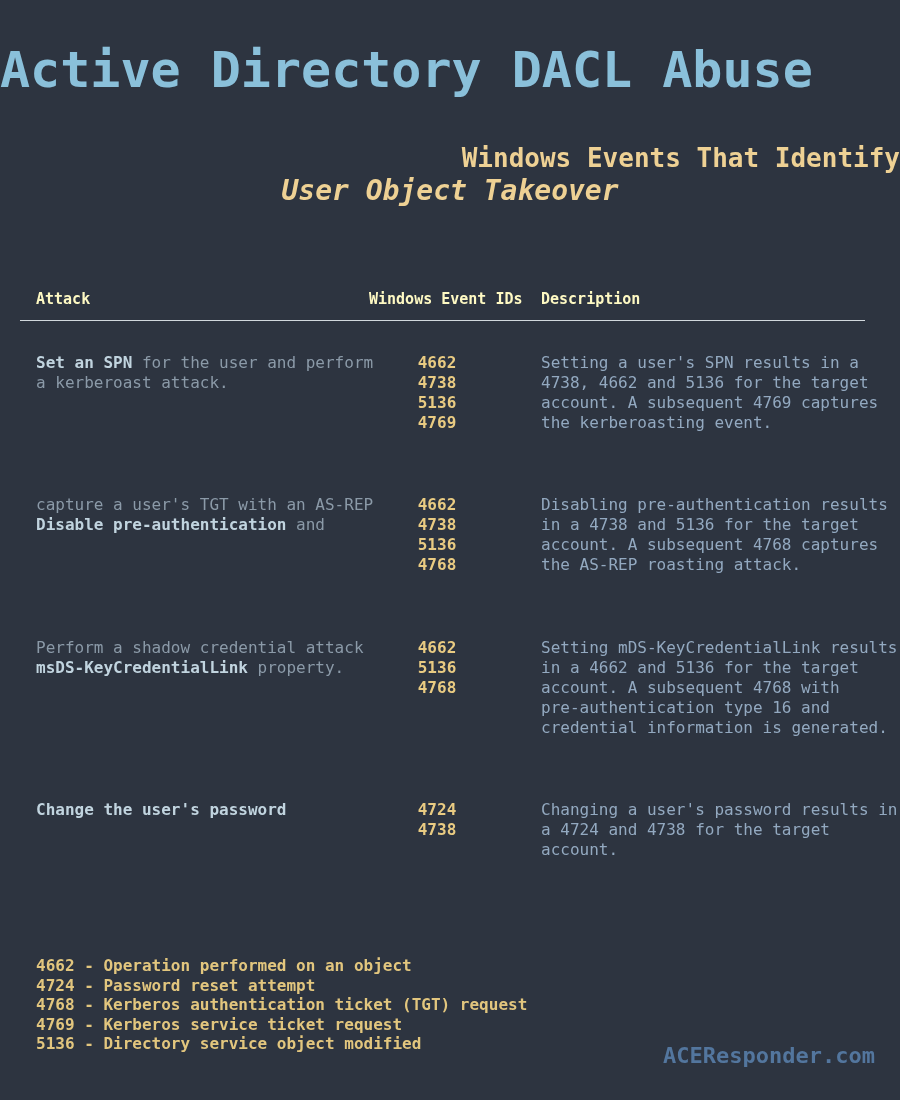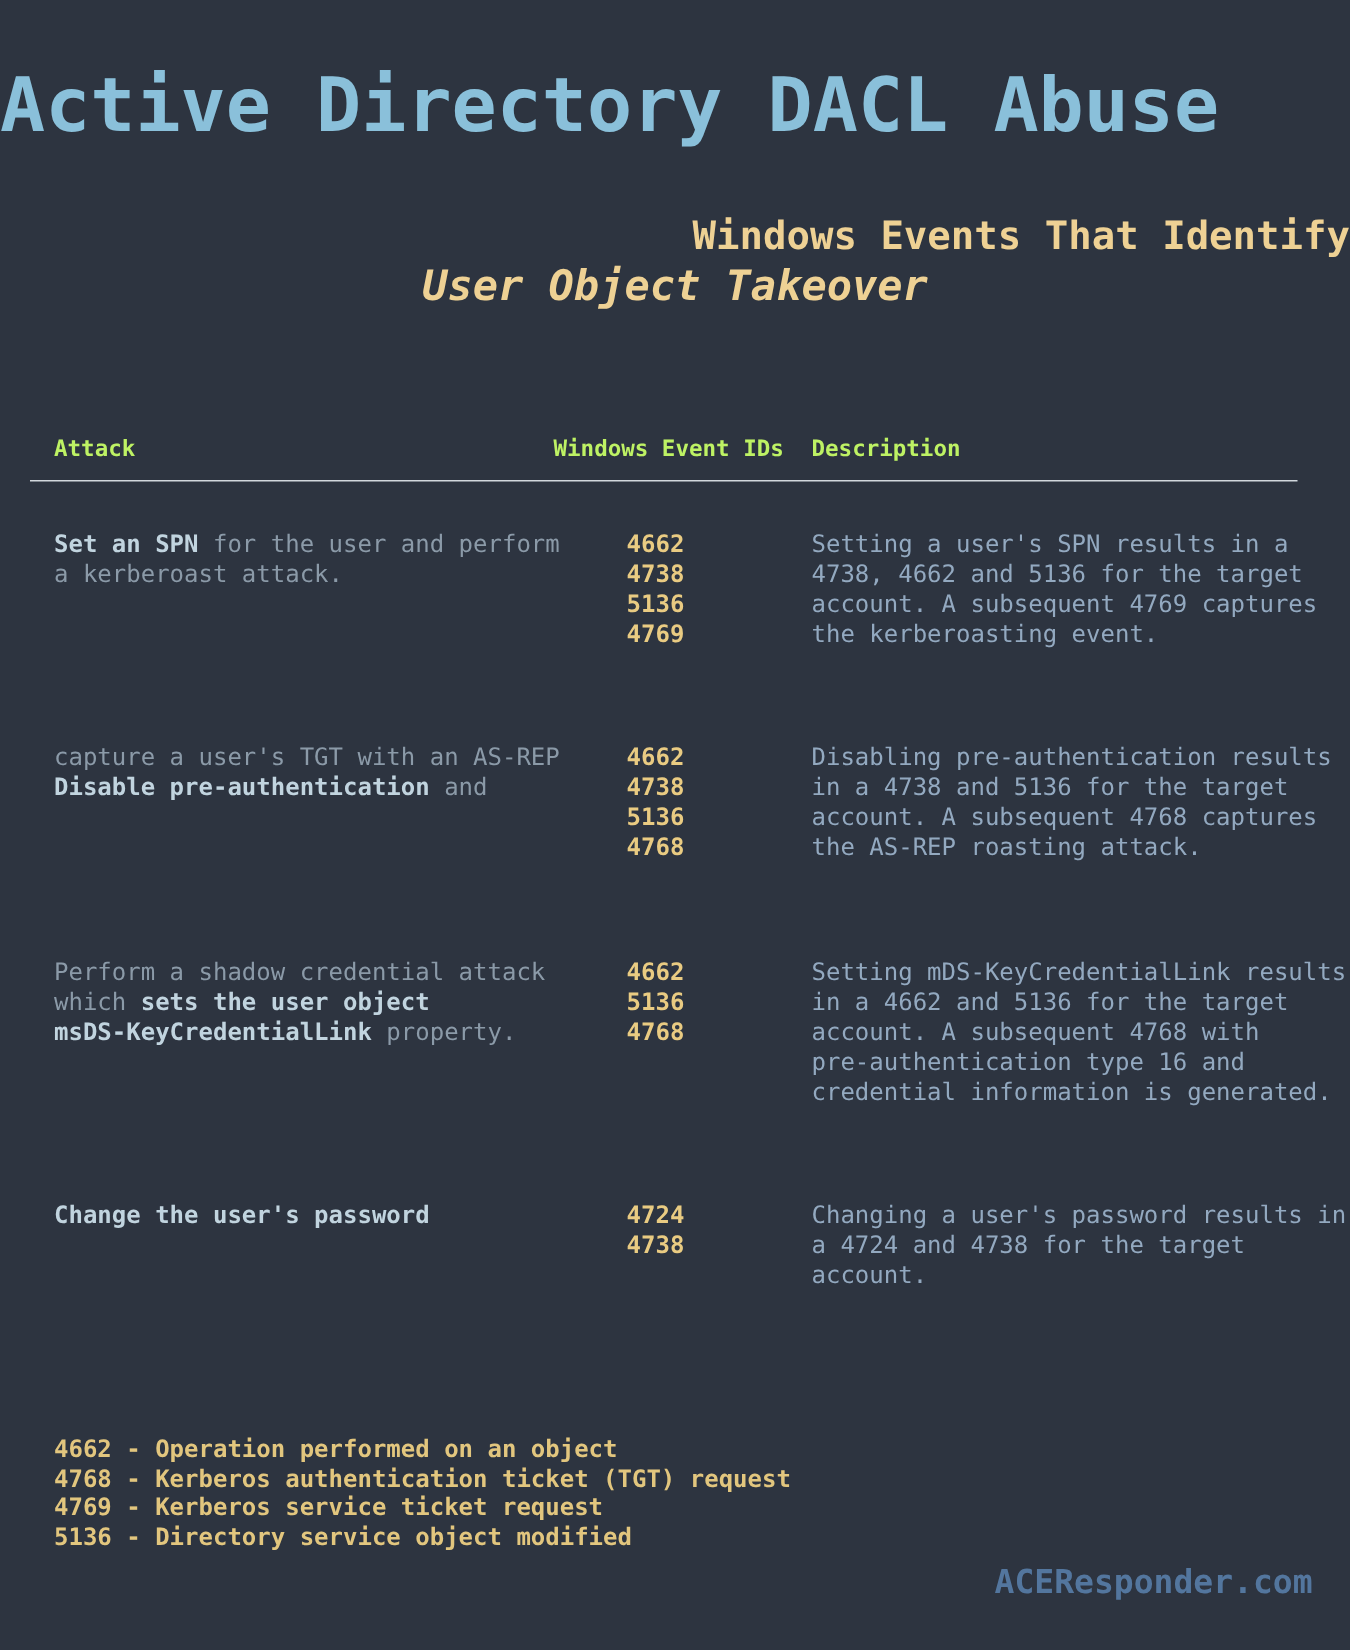--- a/index.html
+++ b/index.html
@@ -57,21 +57,21 @@
     left: 0;
     width: 100%;
     height: 20px;
   }
   .thead .th {
     position: absolute;
     top: 0;
     font-size: 15px;
     line-height: 20px;
     font-weight: bold;
-    color: #bef264;
+    color: #fef9c3;
     white-space: nowrap;
   }
   .th-attack { left: 36px; }
   .th-ids    { left: 369px; }
   .th-desc   { left: 541px; }
   .rule {
     position: absolute;
     top: 320px;
     left: 20px;
     width: 845px;
@@ -182,21 +182,20 @@
       <div>Disabling pre-authentication results</div>
       <div>in a 4738 and 5136 for the target</div>
       <div>account. A subsequent 4768 captures</div>
       <div>the AS-REP roasting attack.</div>
     </div>
   </div>
 
   <div class="row" style="top:638px">
     <div class="attack">
       <div class="line"><span>Perform a shadow credential attack</span></div>
-      <div class="line"><span>which </span><span class="b">sets the user object</span></div>
       <div class="line"><span class="b">msDS-KeyCredentialLink</span><span> property.</span></div>
     </div>
     <div class="ids">
       <div>4662</div>
       <div>5136</div>
       <div>4768</div>
     </div>
     <div class="desc">
       <div>Setting mDS-KeyCredentialLink results</div>
       <div>in a 4662 and 5136 for the target</div>
@@ -216,20 +215,21 @@
     </div>
     <div class="desc">
       <div>Changing a user's password results in</div>
       <div>a 4724 and 4738 for the target</div>
       <div>account.</div>
     </div>
   </div>
 
   <div class="legend">
     <div>4662 - Operation performed on an object</div>
+    <div>4724 - Password reset attempt</div>
     <div>4768 - Kerberos authentication ticket (TGT) request</div>
     <div>4769 - Kerberos service ticket request</div>
     <div>5136 - Directory service object modified</div>
   </div>
 
   <div class="footer">ACEResponder.com</div>
 
 </div>
 
 </body></html>

